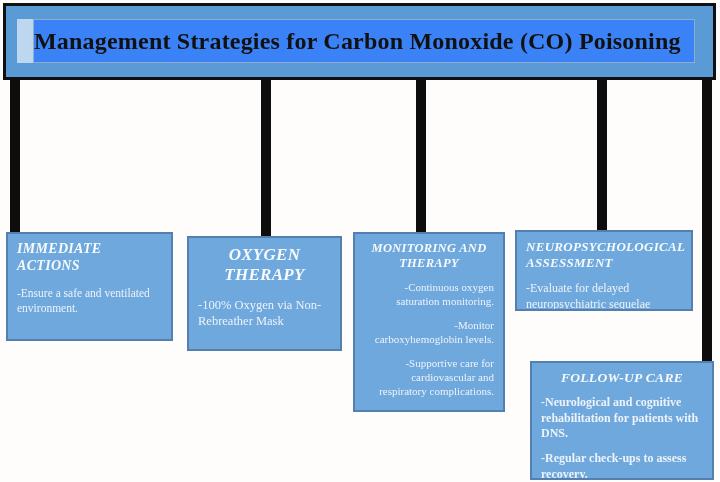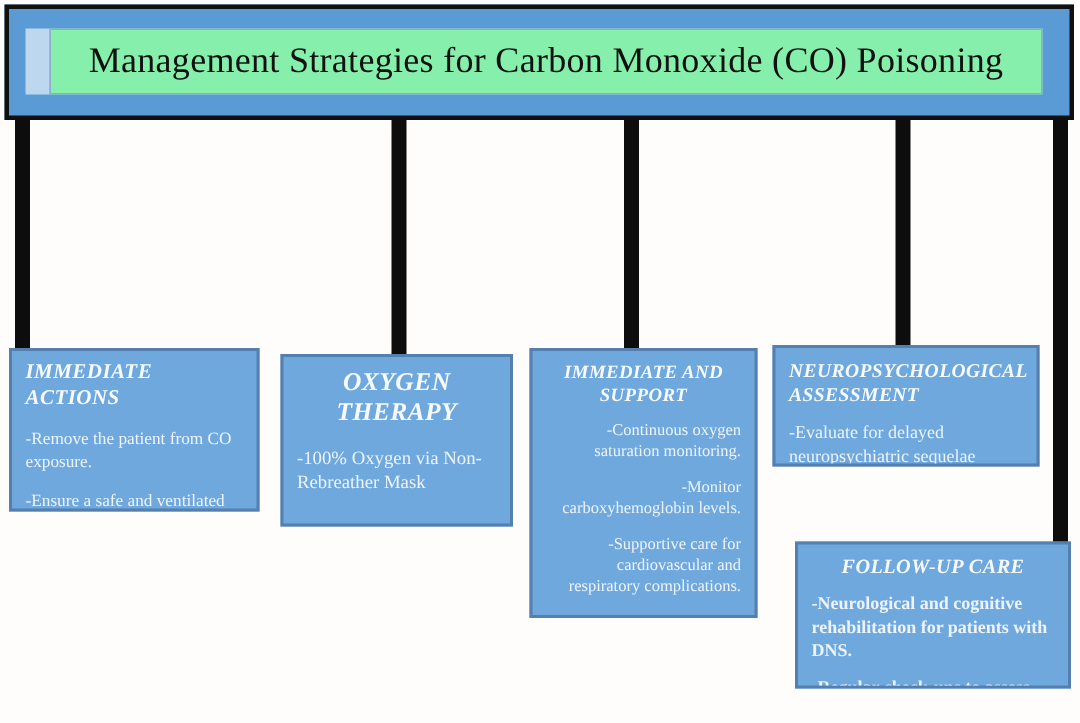--- a/index.html
+++ b/index.html
@@ -19,23 +19,23 @@
     display:flex;align-items:stretch;
     padding:13px 18px 14px 11px;
   }
   .title-accent{
     width:16px;
     background:var(--accent-light);
     flex:0 0 auto;
   }
   .title-box{
     flex:1;
-    background:#86efac;
+    background:#3b82f6;
     border:1px solid #8fadd2;
-    display:flex;align-items:center;justify-content:center;
+    display:flex;align-items:center;justify-content:flex-start;font-weight:bold;
   }
   .title-text{
     font-size:24px;
     color:#111111;
     white-space:nowrap;
     letter-spacing:0.2px;
   }
   
   .line{position:absolute;top:80px;width:10px;background:#0d0d0d;}
   .l1{left:10px;height:153px;}
@@ -59,21 +59,21 @@
   .sbox p{margin:0 0 12px 0;line-height:1.3;}
   .b1{left:6px;top:232px;width:167px;height:109px;font-size:11.5px;}
   .b1 .heading{font-size:14px;text-align:left;}
   .b2{left:187px;top:236px;width:155px;height:115px;font-size:12.5px;}
   .b2 .heading{font-size:17px;text-align:center;}
   .b3{left:353px;top:232px;width:152px;height:180px;font-size:11px;}
   .b3 .heading{font-size:12.5px;text-align:center;margin-bottom:9px;}
   .b3 p{margin-bottom:10px;line-height:1.28;text-align:right;}
   .b4{left:515px;top:230px;width:178px;height:81px;font-size:12px;}
   .b4 .heading{font-size:13px;text-align:left;}
-  .b5{left:530px;top:361px;width:184px;height:98px;font-size:12px;}
+  .b5{left:530px;top:361px;width:184px;height:119px;font-size:12px;}
   .b5 .heading{font-size:13.5px;text-align:center;margin-bottom:9px;}
   .b5 p{margin-bottom:10px;line-height:1.28;font-weight:bold;}
 </style>
 </head>
 <body>
 
 <div id="page">
 
   <div class="banner">
     <div class="title-accent"></div>
@@ -83,31 +83,30 @@
   </div>
 
   <div class="line l1"></div>
   <div class="line l2"></div>
   <div class="line l3"></div>
   <div class="line l4"></div>
   <div class="line l5"></div>
 
   <div class="sbox b1">
     <div class="heading">IMMEDIATE ACTIONS</div>
-    <p>-Remove the patient from CO exposure.</p>
     <p>-Ensure a safe and ventilated environment.</p>
   </div>
 
   <div class="sbox b2">
     <div class="heading">OXYGEN THERAPY</div>
     <p>-100% Oxygen via Non-Rebreather Mask</p>
   </div>
 
   <div class="sbox b3">
-    <div class="heading">IMMEDIATE AND SUPPORT</div>
+    <div class="heading">MONITORING AND THERAPY</div>
     <p>-Continuous oxygen saturation monitoring.</p>
     <p>-Monitor carboxyhemoglobin levels.</p>
     <p>-Supportive care for cardiovascular and respiratory complications.</p>
   </div>
 
   <div class="sbox b4">
     <div class="heading">NEUROPSYCHOLOGICAL ASSESSMENT</div>
     <p>-Evaluate for delayed neuropsychiatric sequelae (DNS).</p>
   </div>
 

